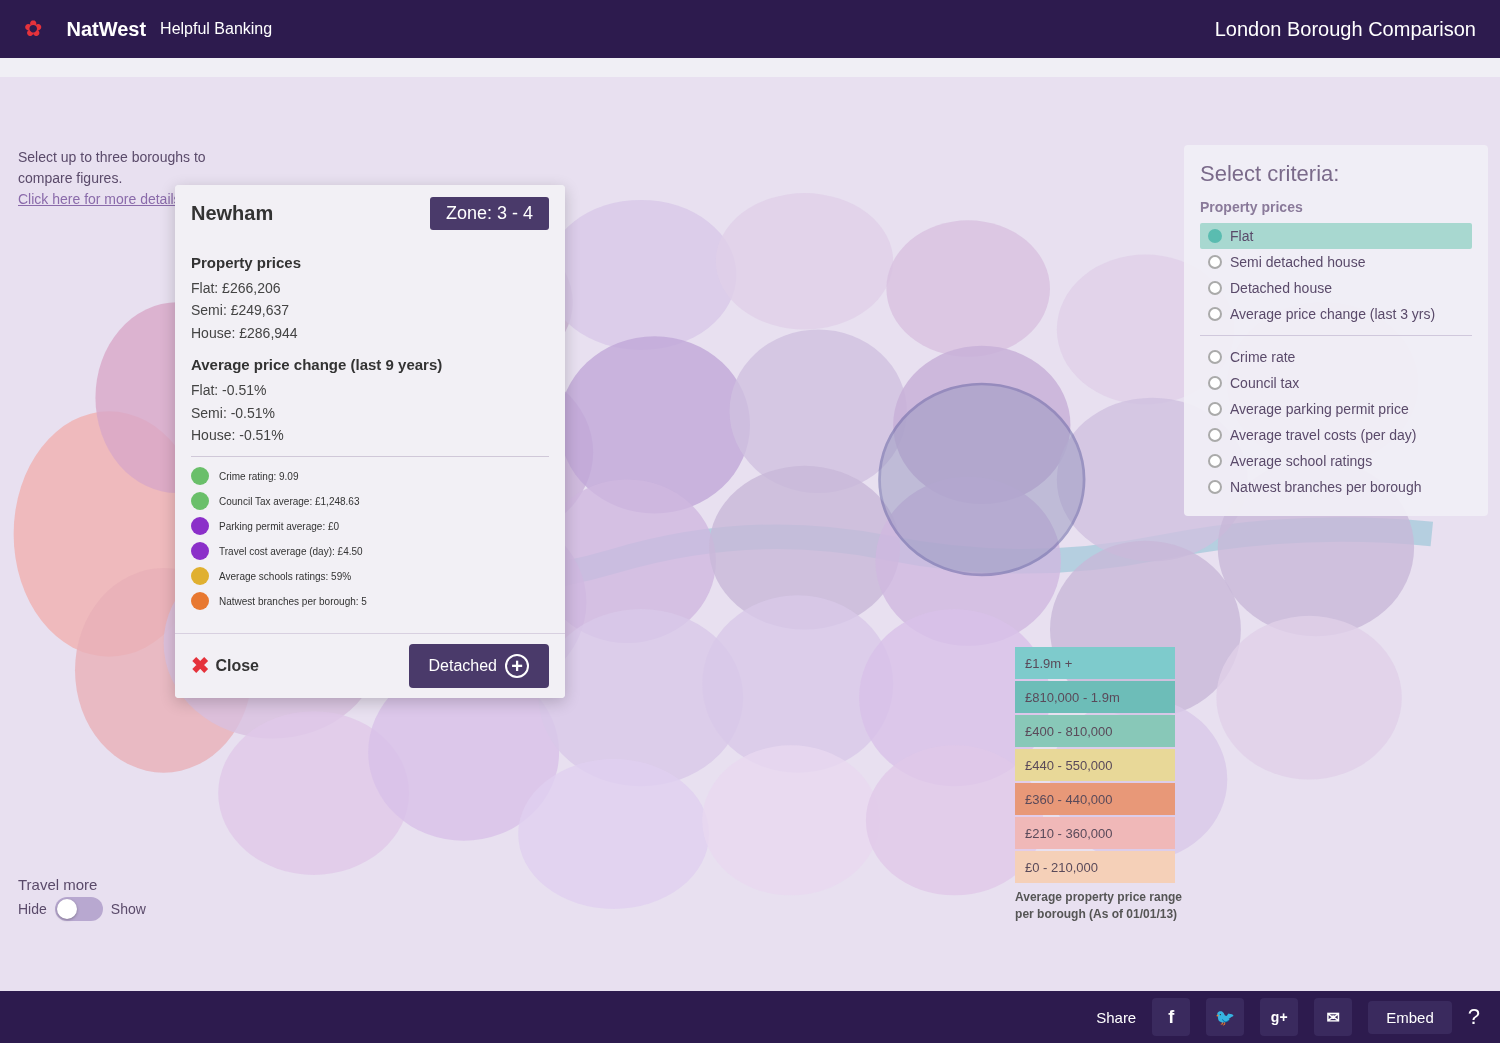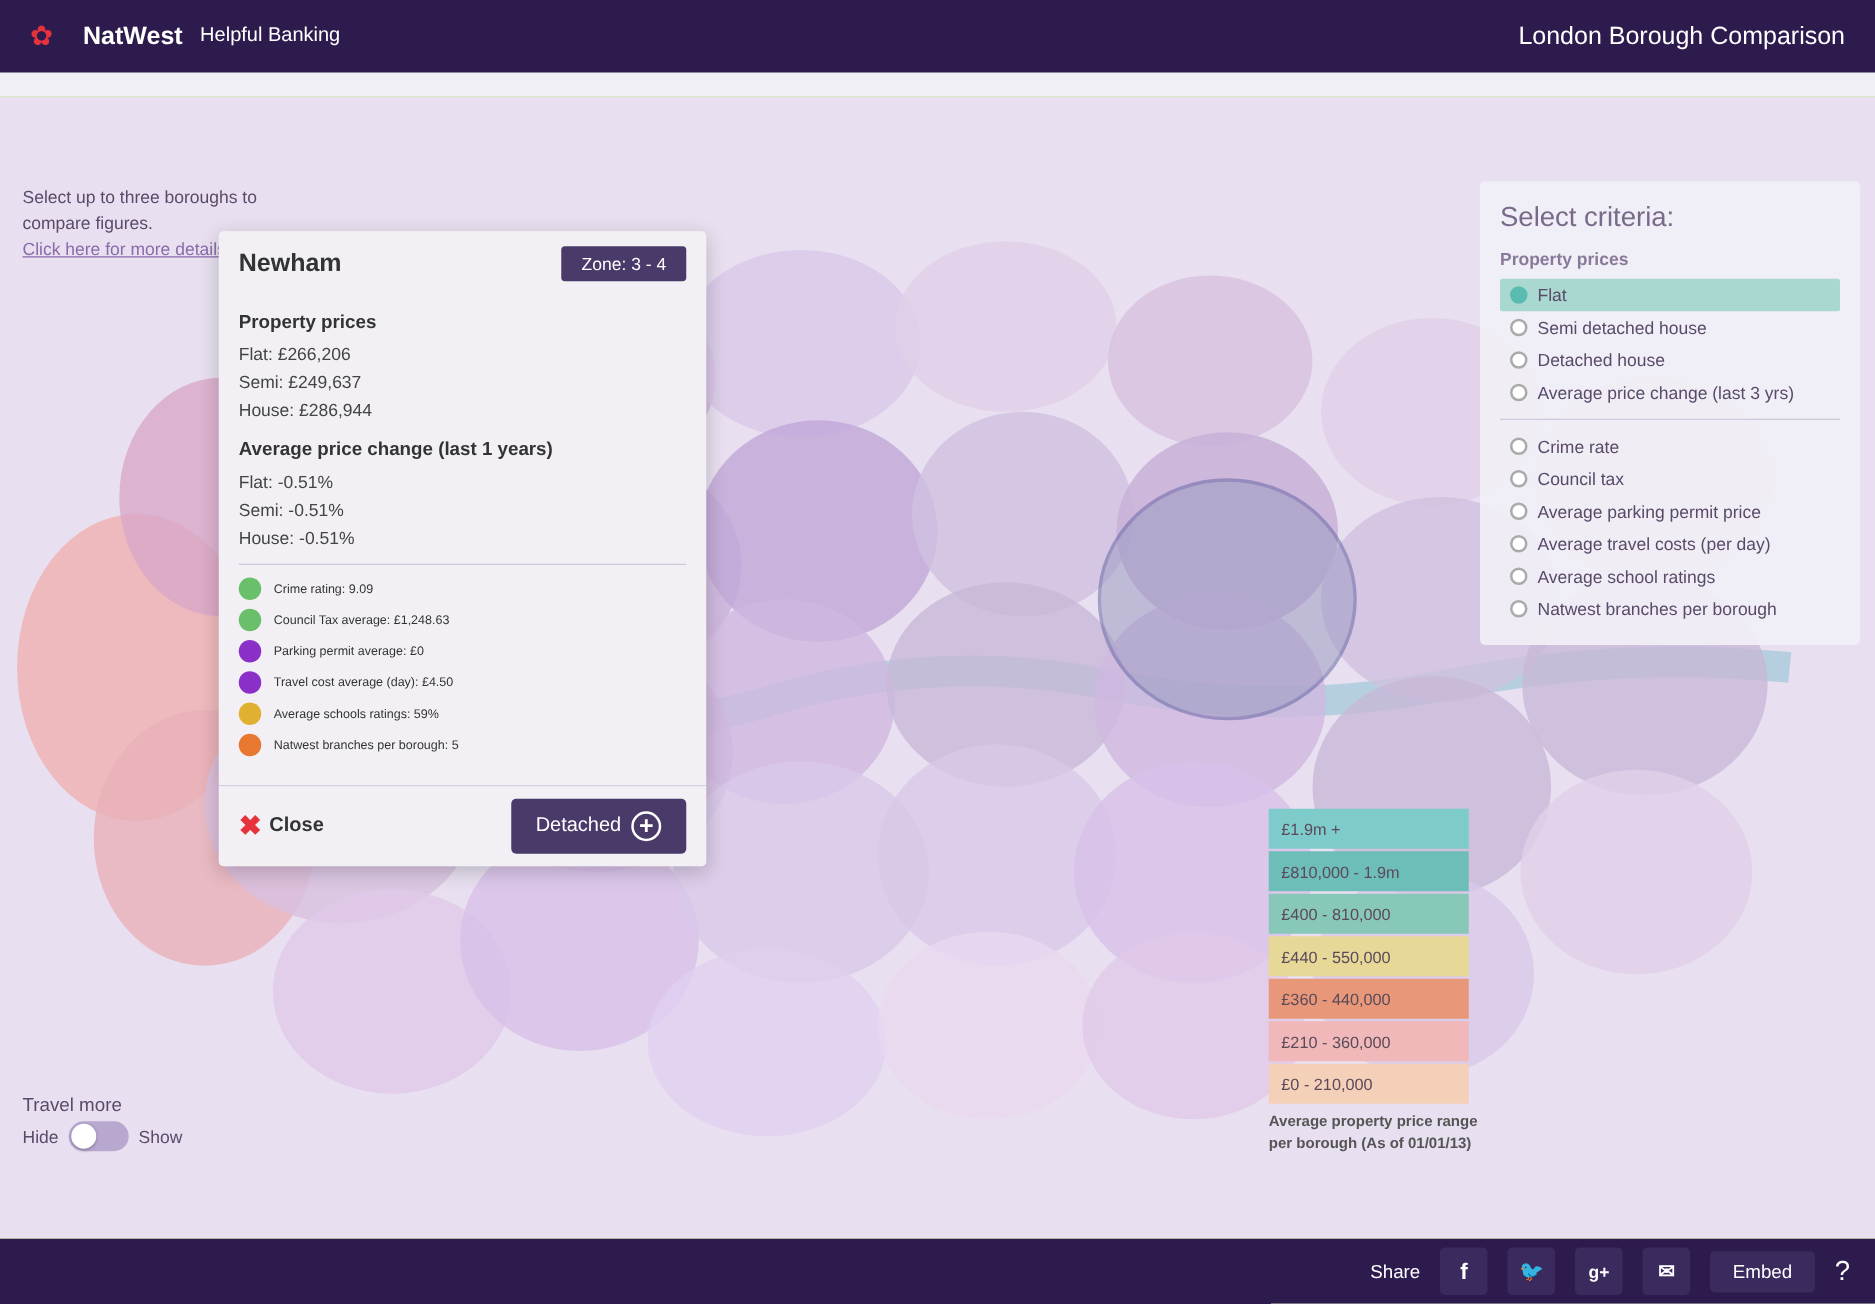--- a/index.html
+++ b/index.html
@@ -140,21 +140,21 @@
       justify-content: space-between;
       padding: 12px 16px;
       background: #f2f0f5;
     }
     .popup-name { font-size: 20px; font-weight: bold; color: #333; }
     .popup-zone {
       background: #4a3a6a;
       color: white;
       padding: 6px 16px;
       border-radius: 3px;
-      font-size: 14px;
+      font-size: 18px;
     }
     .popup-body { padding: 0 16px 16px; }
     .popup-section-title { font-size: 15px; font-weight: bold; color: #333; margin: 12px 0 6px; }
     .popup-line { font-size: 14px; color: #444; line-height: 1.6; }
     .popup-divider { height: 1px; background: #d0c8d8; margin: 10px 0; }
     .popup-stat { display: flex; align-items: center; gap: 10px; font-size: 10px; color: #333; margin: 7px 0; text-align: center; }
     .stat-dot { width: 18px; height: 18px; border-radius: 50%; flex-shrink: 0; }
     .popup-footer {
       display: flex;
       align-items: center;
@@ -390,21 +390,21 @@
     <div class="popup-header">
       <span class="popup-name">Newham</span>
       <span class="popup-zone">Zone: 3 - 4</span>
     </div>
     <div class="popup-body">
       <div class="popup-section-title">Property prices</div>
       <div class="popup-line">Flat: £266,206</div>
       <div class="popup-line">Semi: £249,637</div>
       <div class="popup-line">House: £286,944</div>
 
-      <div class="popup-section-title">Average price change (last 1 years)</div>
+      <div class="popup-section-title">Average price change (last 9 years)</div>
       <div class="popup-line">Flat: -0.51%</div>
       <div class="popup-line">Semi: -0.51%</div>
       <div class="popup-line">House: -0.51%</div>
 
       <div class="popup-divider"></div>
 
       <div class="popup-stat">
         <div class="stat-dot" style="background:#6abf6a;"></div>
         <span>Crime rating: 9.09</span>
       </div>

